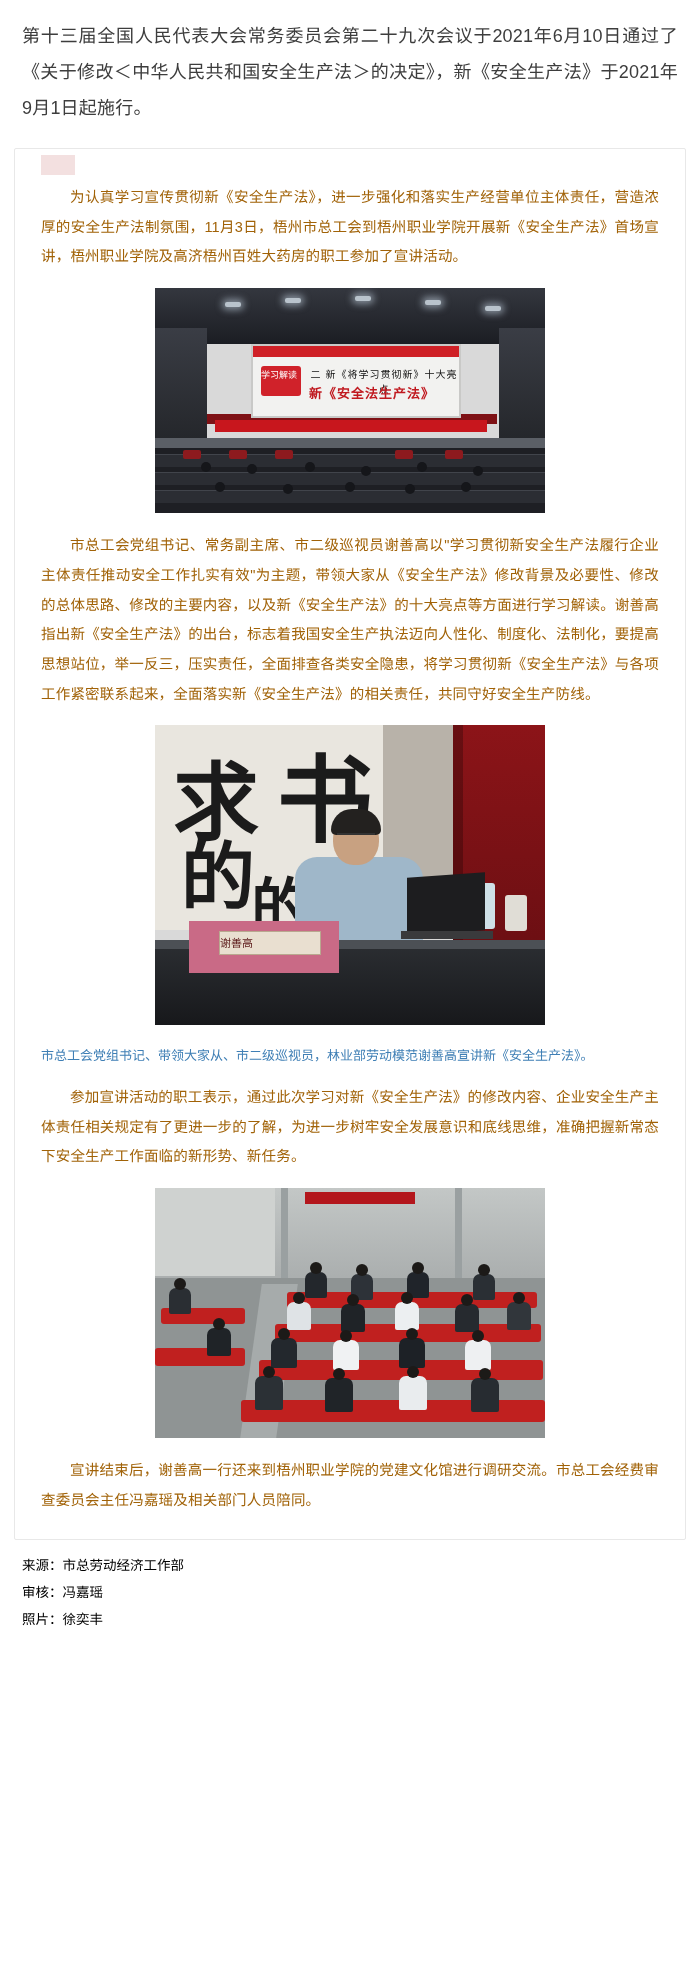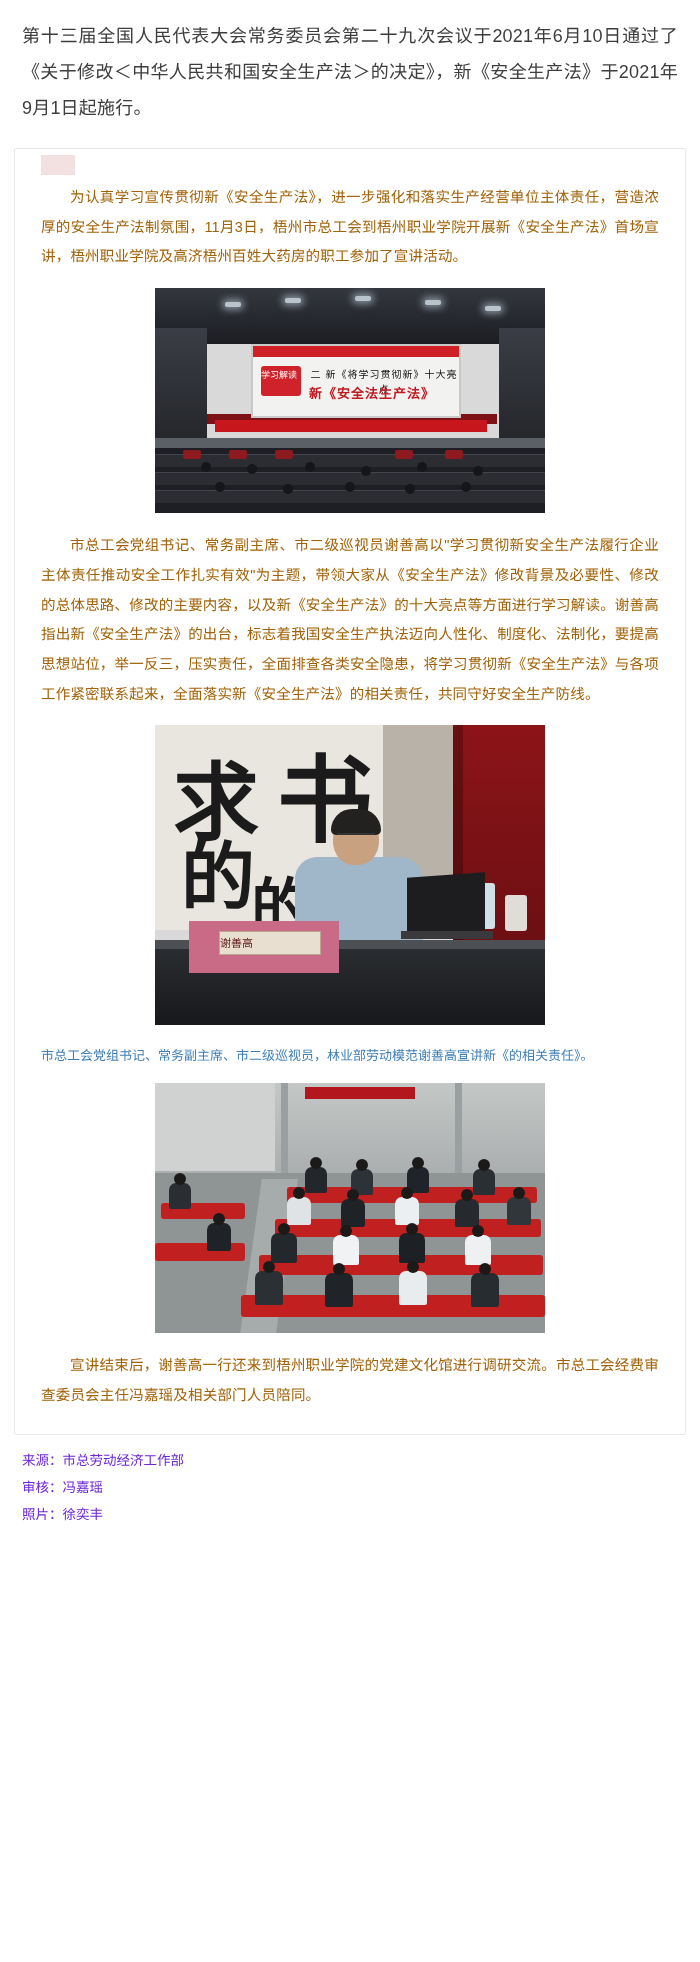--- a/index.html
+++ b/index.html
@@ -275,21 +275,21 @@
     position:absolute; left:96px; top:96px; width:36px; height:154px;
     background:#a6abab; transform:skewX(-8deg);
   }
 
   
   .footer {
     box-sizing: border-box;
     padding: 12px 22px 22px 22px;
     font-size: 13.5px;
     line-height: 2.0;
-    color: #6d28d9;
+    color: #000000;
   }
   .footer div { white-space: nowrap; }
 </style>
 </head>
 <body>
 
 <div class="page">
 
   <div class="notice">第十三届全国人民代表大会常务委员会第二十九次会议于2021年6月10日通过了《关于修改＜中华人民共和国安全生产法＞的决定》，新《安全生产法》于2021年9月1日起施行。</div>
 
@@ -371,22 +371,23 @@
         <div class="laptop-base"></div>
         <div class="cup"></div>
 
         <div class="desk"></div>
         <div class="desk-edge"></div>
         <div class="podium"></div>
         <div class="nameplate">谢善高</div>
       </div>
     </div>
 
-    <p class="caption">市总工会党组书记、常务副主席、市二级巡视员，林业部劳动模范谢善高宣讲新《的相关责任》。</p>
-
+    <p class="caption">市总工会党组书记、带领大家从、市二级巡视员，林业部劳动模范谢善高宣讲新《安全生产法》。</p>
+
+    <p class="para">参加宣讲活动的职工表示，通过此次学习对新《安全生产法》的修改内容、企业安全生产主体责任相关规定有了更进一步的了解，为进一步树牢安全发展意识和底线思维，准确把握新常态下安全生产工作面临的新形势、新任务。</p>
 
     <div class="figure">
       <div class="frame img3">
         <div class="bg-top"></div>
         <div class="stagebox"></div>
         <div class="red-banner"></div>
         <div class="post" style="left:126px;"></div>
         <div class="post" style="left:300px;"></div>
         <div class="floor"></div>
         <div class="aisle"></div>

